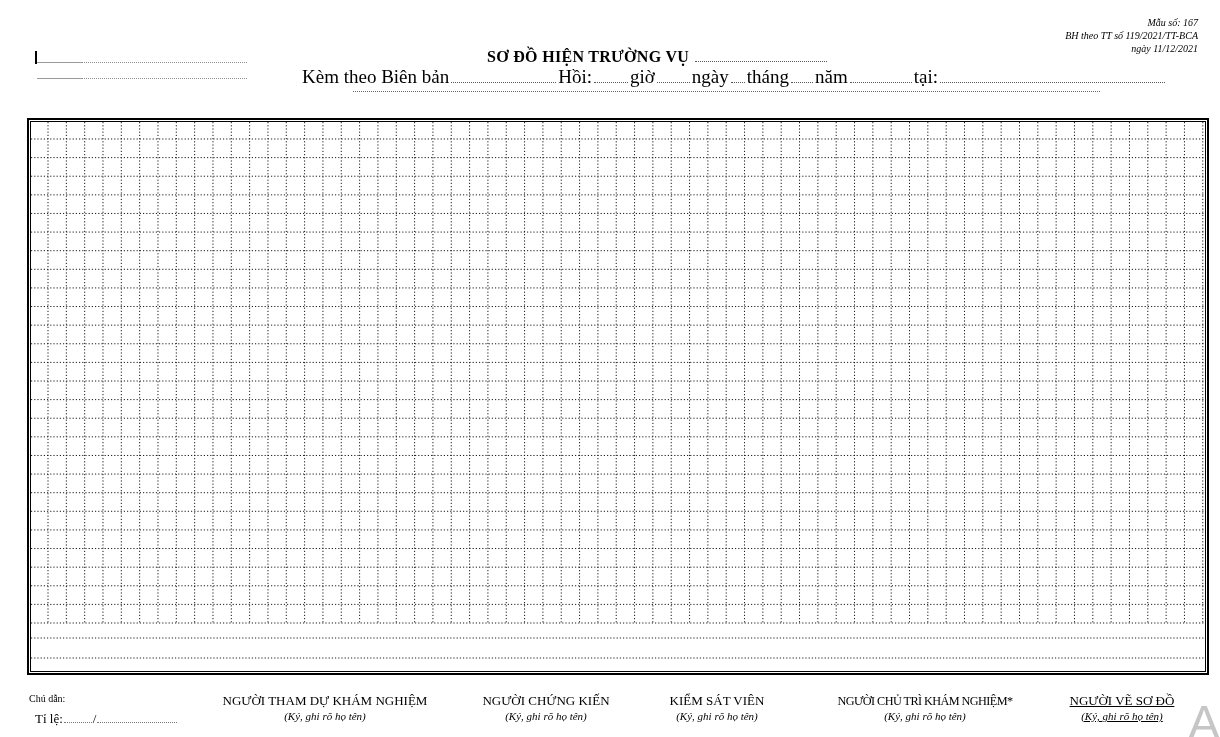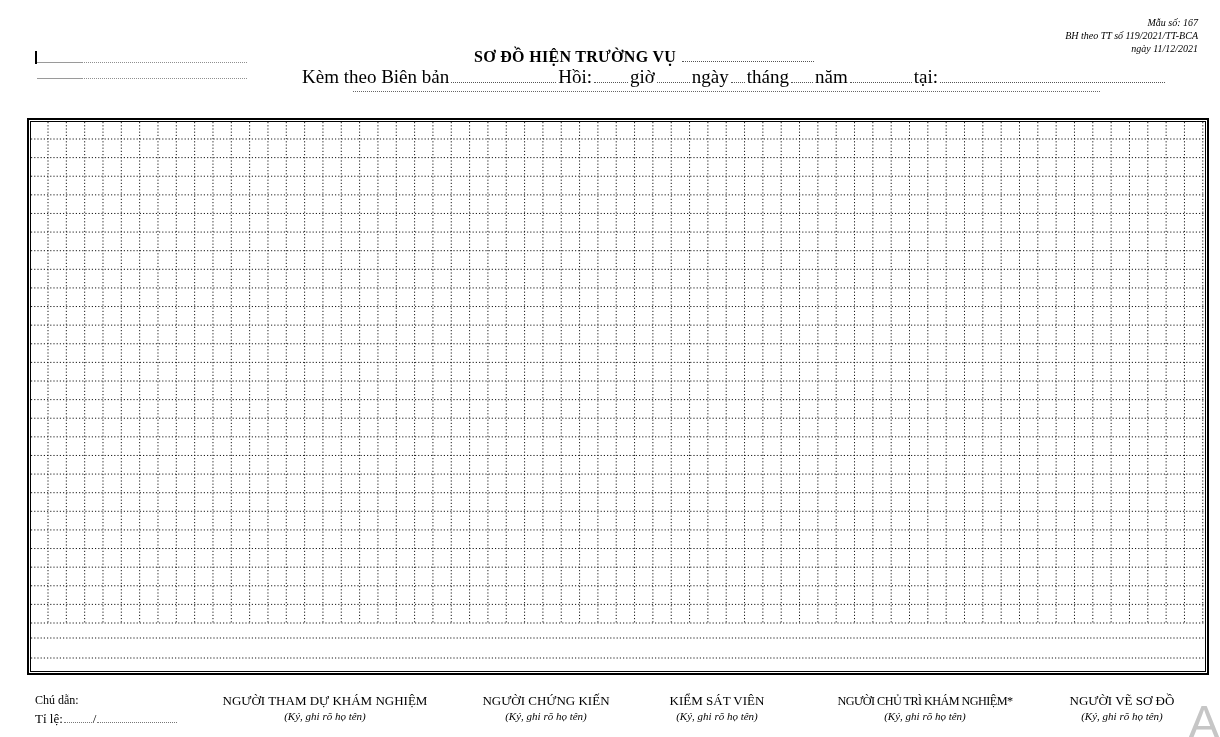--- a/index.html
+++ b/index.html
@@ -19,21 +19,21 @@
   .caret { position:absolute; left:35px; top:51px; width:2px; height:13px; background:#000; }
 
   
   .ph-line { position:absolute; left:37px; width:210px; height:2px; display:flex; }
   .ph-line .solid  { width:45px;  border-bottom:1px solid  #9a9a9a; }
   .ph-line .dotted { flex:1;      border-bottom:1px dotted #8f8f8f; }
   .ph-line-1 { top:61px; }
   .ph-line-2 { top:77px; }
 
   
-  .title-row { position:absolute; left:474px; top:48px; display:flex; align-items:baseline; }
+  .title-row { position:absolute; left:487px; top:48px; display:flex; align-items:baseline; }
   .title-row h1 { font-size:16px; font-weight:bold; letter-spacing:0.3px; white-space:nowrap; }
   .leader { display:inline-block; border-bottom:1px dotted #555; height:12px; }
   .title-row .leader { width:132px; margin-left:6px; }
 
   
   .attach-row {
     position:absolute; left:302px; top:66px; display:flex; align-items:center;
     font-size:19px; white-space:nowrap;
   }
   .attach-row .leader { margin:0 2px; }
@@ -42,36 +42,36 @@
   .cont-line { position:absolute; left:353px; top:80px; width:747px; height:12px;
                border-bottom:1px dotted #666; }
 
   
   .grid-outer { position:absolute; left:27px; top:118px; width:1182px; height:557px;
                 border:2px solid #000; }
   .grid-inner { position:absolute; inset:1px; border:1px solid #000; }
   .grid-inner svg { display:block; width:100%; height:100%; }
 
   
-  .legend-label { position:absolute; left:35px; top:693px; font-size:12px; }
+  .legend-label { position:absolute; left:29px; top:693px; font-size:10px; }
   .scale-row { position:absolute; left:35px; top:711px; display:flex; align-items:baseline;
                font-size:13px; }
   .scale-row .leader { height:11px; border-bottom-color:#777; }
   .scale-dots-1 { width:28px; margin:0 1px; }
   .scale-dots-2 { width:80px; margin-left:1px; }
 
   .sig { position:absolute; top:692px; text-align:center; }
   .sig .sig-title { font-size:13px; line-height:17px; white-space:nowrap; }
   .sig .sig-sub   { font-size:11px; font-style:italic; line-height:15px; }
   .sig-1 { left:195px;  width:260px; }
   .sig-2 { left:456px;  width:180px; }
   .sig-3 { left:632px;  width:170px; }
   .sig-4 { left:815px;  width:220px;text-align:center; }
   .sig-4 .sig-title { letter-spacing:-0.6px; transform:scaleX(0.94); transform-origin:center; }
-  .sig-5 { left:1032px; width:180px; }
+  .sig-5 { left:1032px; width:180px;text-decoration:underline; }
 
   
   .watermark {
     position:absolute; left:1188px; top:699px;
     font-family:"Liberation Sans","DejaVu Sans",sans-serif;
     font-size:48px; line-height:48px; color:#c6c6c6; font-weight:400;
   }
 </style>
 </head>
 <body>

